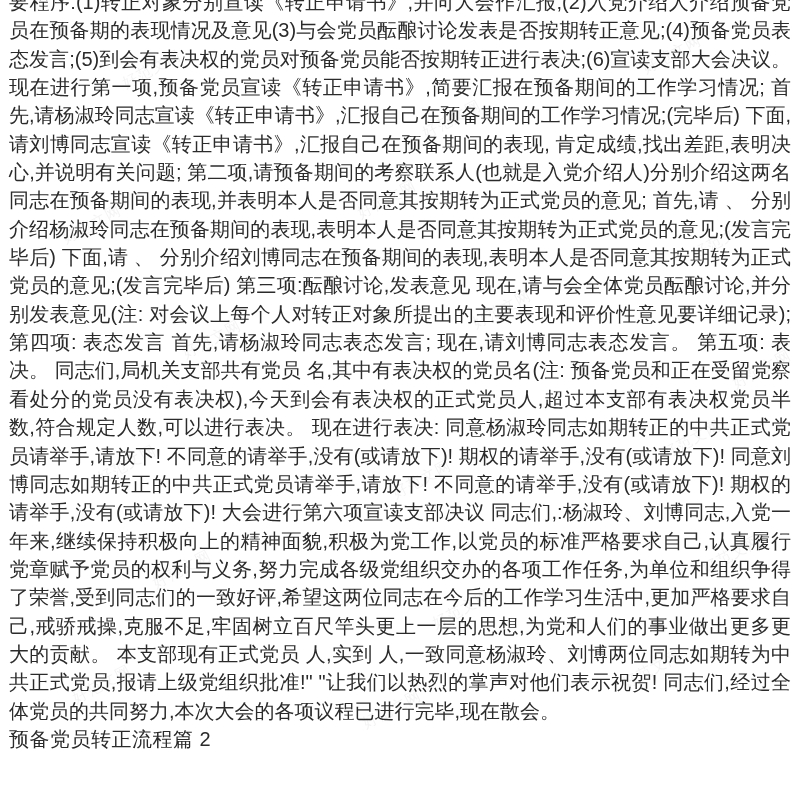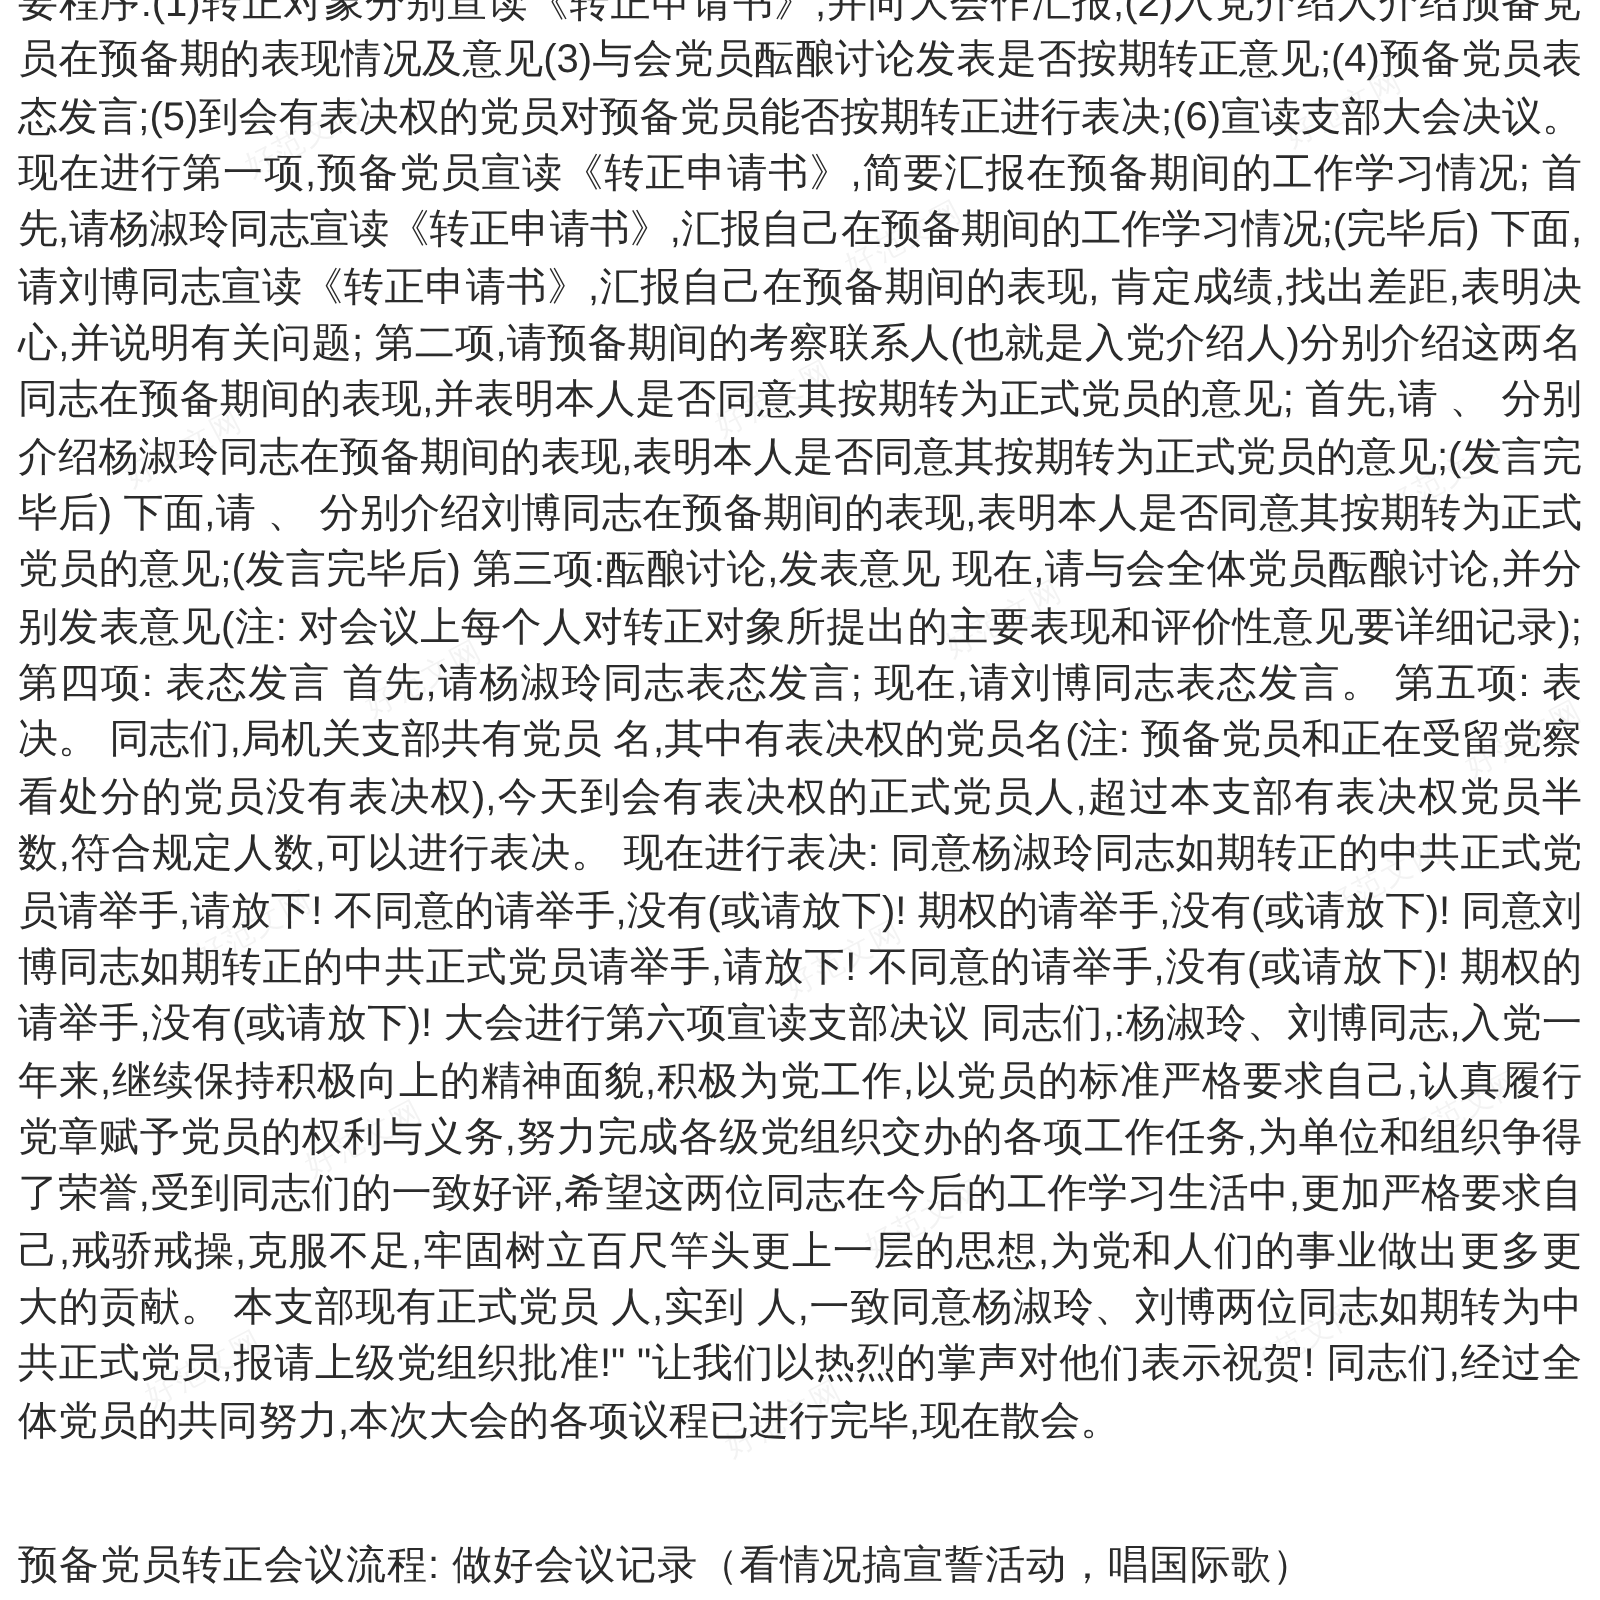--- a/index.html
+++ b/index.html
@@ -102,18 +102,19 @@
   <span class="wm" style="left:360px;  top:700px;">好范文网</span>
   <span class="wm" style="left:620px;  top:660px;">好范文网</span>
 </div>
 
 <div id="doc">
 
   <div class="clip-top">
     <p class="body-para">要程序:(1)转正对象分别宣读《转正申请书》,并向大会作汇报;(2)入党介绍人介绍预备党员在预备期的表现情况及意见(3)与会党员酝酿讨论发表是否按期转正意见;(4)预备党员表态发言;(5)到会有表决权的党员对预备党员能否按期转正进行表决;(6)宣读支部大会决议。现在进行第一项,预备党员宣读《转正申请书》,简要汇报在预备期间的工作学习情况; 首先,请杨淑玲同志宣读《转正申请书》,汇报自己在预备期间的工作学习情况;(完毕后) 下面,请刘博同志宣读《转正申请书》,汇报自己在预备期间的表现, 肯定成绩,找出差距,表明决心,并说明有关问题; 第二项,请预备期间的考察联系人(也就是入党介绍人)分别介绍这两名同志在预备期间的表现,并表明本人是否同意其按期转为正式党员的意见; 首先,请 、 分别介绍杨淑玲同志在预备期间的表现,表明本人是否同意其按期转为正式党员的意见;(发言完毕后) 下面,请 、 分别介绍刘博同志在预备期间的表现,表明本人是否同意其按期转为正式党员的意见;(发言完毕后) 第三项:酝酿讨论,发表意见 现在,请与会全体党员酝酿讨论,并分别发表意见(注: 对会议上每个人对转正对象所提出的主要表现和评价性意见要详细记录); 第四项: 表态发言 首先,请杨淑玲同志表态发言; 现在,请刘博同志表态发言。 第五项: 表决。 同志们,局机关支部共有党员 名,其中有表决权的党员名(注: 预备党员和正在受留党察看处分的党员没有表决权),今天到会有表决权的正式党员人,超过本支部有表决权党员半数,符合规定人数,可以进行表决。 现在进行表决: 同意杨淑玲同志如期转正的中共正式党员请举手,请放下! 不同意的请举手,没有(或请放下)! 期权的请举手,没有(或请放下)! 同意刘博同志如期转正的中共正式党员请举手,请放下! 不同意的请举手,没有(或请放下)! 期权的请举手,没有(或请放下)! 大会进行第六项宣读支部决议 同志们,:杨淑玲、刘博同志,入党一年来,继续保持积极向上的精神面貌,积极为党工作,以党员的标准严格要求自己,认真履行党章赋予党员的权利与义务,努力完成各级党组织交办的各项工作任务,为单位和组织争得了荣誉,受到同志们的一致好评,希望这两位同志在今后的工作学习生活中,更加严格要求自己,戒骄戒操,克服不足,牢固树立百尺竿头更上一层的思想,为党和人们的事业做出更多更大的贡献。 本支部现有正式党员 人,实到 人,一致同意杨淑玲、刘博两位同志如期转为中共正式党员,报请上级党组织批准!" "让我们以热烈的掌声对他们表示祝贺! 同志们,经过全体党员的共同努力,本次大会的各项议程已进行完毕,现在散会。</p>
   </div>
 
+  <p class="heading-line">预备党员转正流程篇 2</p>
 
   <div class="spacer-gap"></div>
 
   <p class="tail-line">预备党员转正会议流程: 做好会议记录（看情况搞宣誓活动，唱国际歌）</p>
 
 </div>
 
 </body></html>

